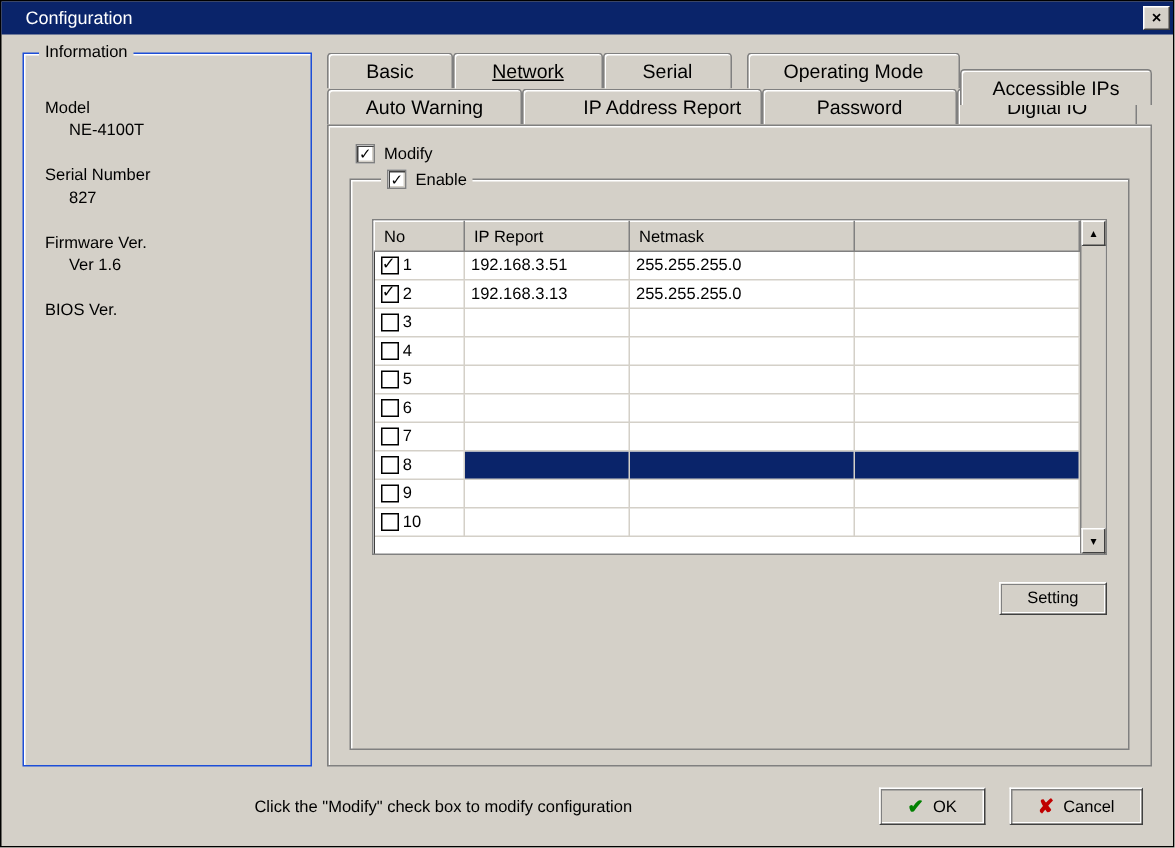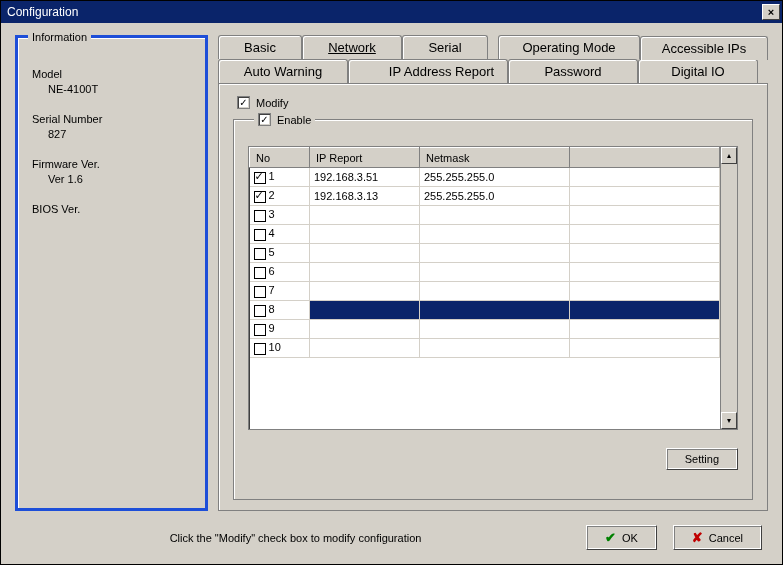--- a/index.html
+++ b/index.html
@@ -20,42 +20,42 @@
     display: flex;
     flex-direction: column;
   }
   .titlebar {
     height: 22px;
     background: linear-gradient(to right, #0a246a, #0a246a);
     color: #fff;
     display: flex;
     align-items: center;
     justify-content: space-between;
-    padding: 0 2px 0 6px;
+    padding: 0 2px 0 16px;
     font-size: 12px;
   }
   .titlebar .close-btn {
     width: 18px; height: 16px;
     background: #d4d0c8;
     border: 1px solid #fff;
     border-right-color:#404040; border-bottom-color:#404040;
     display:flex;align-items:center;justify-content:center;
     color:#000; font-weight:bold; font-size:11px;
     cursor:pointer;
   }
   .body {
     flex:1;
     padding: 12px 14px 10px 14px;
     display:flex;
     flex-direction:column;
   }
   .main-row { flex:1; display:flex; gap:10px; }
   .info-panel {
     width:198px;
-    border:3px solid #1d4ed8;
+    border:1px solid #1d4ed8;
     box-shadow: inset 1px 1px #fff;
     position:relative;
     padding:18px 10px 10px 14px;
   }
   .info-panel .legend {
     position:absolute; top:-7px; left:10px;
     background:#d4d0c8; padding:0 4px;
   }
   .info-item { margin: 8px 0 18px 0; }
   .info-item .lbl { color:#000;margin-top:12px; }
@@ -72,21 +72,21 @@
     border-top-left-radius:3px; border-top-right-radius:3px;
     box-shadow: inset 1px 1px #fff;
     cursor:pointer;
     font-size:13px;
   }
   .tab.back { }
   .tab-row.front { position:relative; z-index:2; }
   .tab.active {
     background:#d4d0c8;
     position:relative;
-    top:1px;
+    top:11px;
   }
   .tab-content {
     flex:1;
     border:1px solid #808080;
     box-shadow: inset 1px 1px #fff;
     background:#d4d0c8;
     padding:10px 14px;
     display:flex; flex-direction:column;
   }
   .checkbox-row { display:flex; align-items:center; gap:6px; margin:2px 0 6px 4px;}
@@ -104,21 +104,21 @@
     position:relative;
     display:flex; flex-direction:column;
     margin-top:4px;
   }
   .inner-legend { position:absolute; top:-7px; left:20px; background:#d4d0c8; display:flex; align-items:center; gap:6px; padding:0 4px;}
   .table-wrap {
     border:1px solid #808080;
     box-shadow: inset 1px 1px #404040, inset -1px -1px #fff;
     background:#fff;
     display:flex;
-    height:284px;
+    height:224px;
   }
   table { border-collapse:collapse; width:100%; font-size:11px; }
   .table-scroll { flex:1; overflow:hidden; }
   th {
     background:#d4d0c8;
     border:1px solid #808080;
     border-top-color:#fff; border-left-color:#fff;
     text-align:left;
     padding:3px 6px;
     font-weight:normal;

